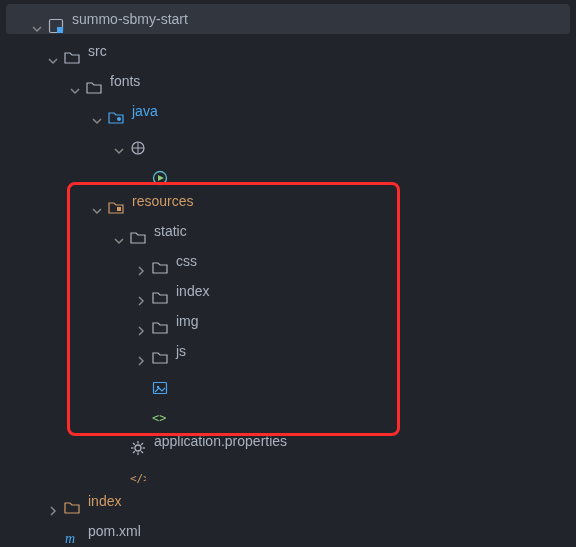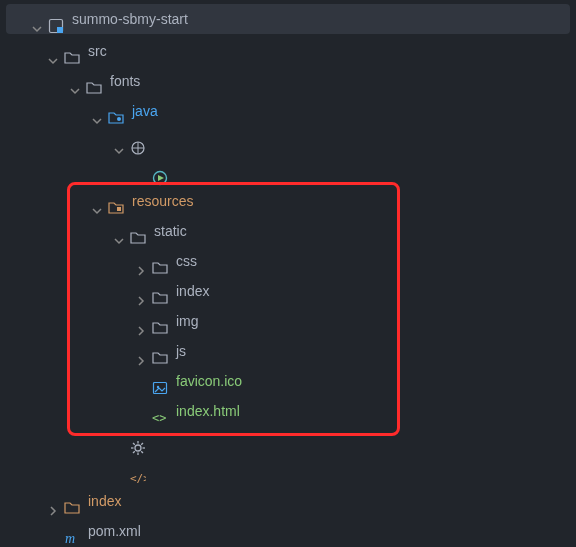--- a/index.html
+++ b/index.html
@@ -352,51 +352,50 @@
     <span class="indent"></span>
     <span class="indent"></span>
     <span class="indent"></span>
     <span class="indent"></span>
   <span class="noarrow"></span>
   <span class="icon">
       <svg>
         <use href="#image-file"></use>
       </svg>
     </span>
-  <span class="label c-green">favicon.ico</span>
 </div>
 
 <div class="row">
   <span class="indent"></span>
     <span class="indent"></span>
     <span class="indent"></span>
     <span class="indent"></span>
     <span class="indent"></span>
     <span class="indent"></span>
   <span class="noarrow"></span>
   <span class="icon">
       <svg viewBox="0 0 16 16">
         <use href="#html-file"></use>
       </svg>
     </span>
-  <span class="label c-green">index.html</span>
 </div>
 
 <div class="row">
   <span class="indent"></span>
     <span class="indent"></span>
     <span class="indent"></span>
     <span class="indent"></span>
     <span class="indent"></span>
   <span class="noarrow"></span>
   <span class="icon">
       <svg>
         <use href="#gear"></use>
       </svg>
     </span>
+  <span class="label c-gray">application.properties</span>
 </div>
 
 <div class="row">
   <span class="indent"></span>
     <span class="indent"></span>
     <span class="indent"></span>
     <span class="indent"></span>
     <span class="indent"></span>
   <span class="noarrow"></span>
   <span class="icon">

